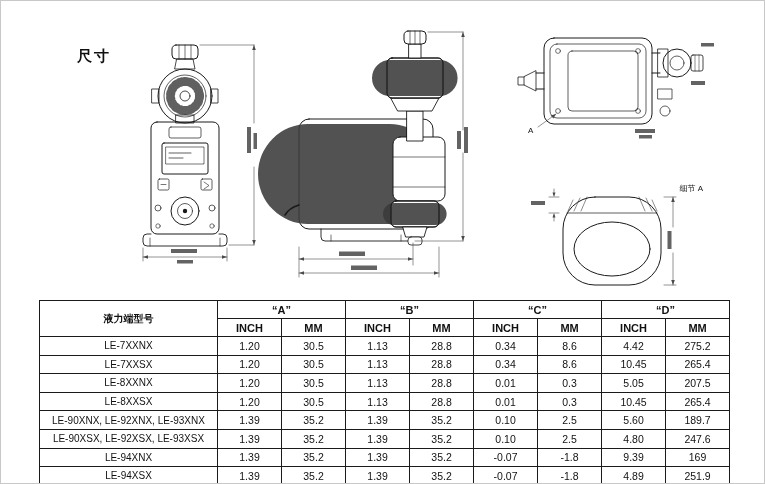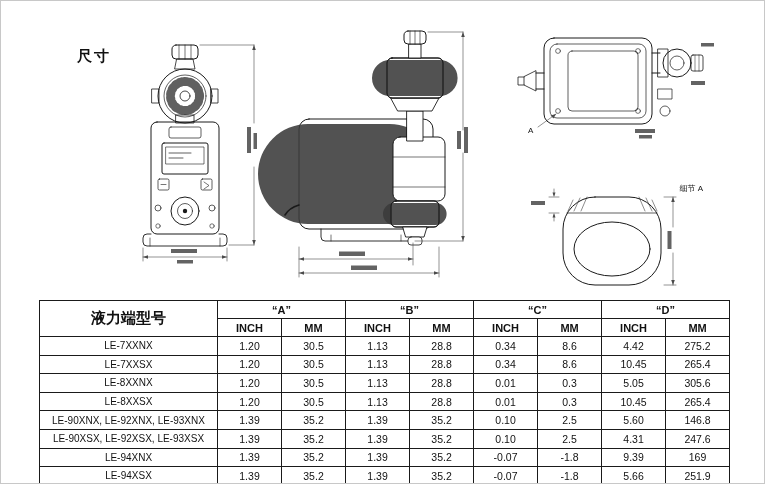--- a/index.html
+++ b/index.html
@@ -30,21 +30,21 @@
   #dim-table th,#dim-table td{
     border:1px solid #1a1a1a;
     padding:0 2px;
     vertical-align:middle;
     white-space:nowrap;
     overflow:hidden;
   }
   #dim-table th{font-size:11px;font-weight:bold;height:17px;}
   #dim-table td{height:17.6px;font-size:10.5px;}
   #dim-table td.model{font-size:10px;}
-  #dim-table th.model-h{font-size:15px;}
+  #dim-table th.model-h{font-size:10px;}
 </style>
 </head>
 <body>
 
 <div id="page">
 
   <div id="page-title">尺寸</div>
 
   <svg id="drawings-svg" width="765" height="296" viewBox="0 0 765 296">
     <g stroke="#1a1a1a" fill="none" stroke-width="1" stroke-linecap="round" stroke-linejoin="round">
@@ -249,21 +249,21 @@
       </tr>
       <tr>
         <td class="model">LE-8XXNX</td>
         <td>1.20</td>
         <td>30.5</td>
         <td>1.13</td>
         <td>28.8</td>
         <td>0.01</td>
         <td>0.3</td>
         <td>5.05</td>
-        <td>305.6</td>
+        <td>207.5</td>
       </tr>
       <tr>
         <td class="model">LE-8XXSX</td>
         <td>1.20</td>
         <td>30.5</td>
         <td>1.13</td>
         <td>28.8</td>
         <td>0.01</td>
         <td>0.3</td>
         <td>10.45</td>
@@ -271,31 +271,31 @@
       </tr>
       <tr>
         <td class="model">LE-90XNX, LE-92XNX, LE-93XNX</td>
         <td>1.39</td>
         <td>35.2</td>
         <td>1.39</td>
         <td>35.2</td>
         <td>0.10</td>
         <td>2.5</td>
         <td>5.60</td>
-        <td>146.8</td>
+        <td>189.7</td>
       </tr>
       <tr>
         <td class="model">LE-90XSX, LE-92XSX, LE-93XSX</td>
         <td>1.39</td>
         <td>35.2</td>
         <td>1.39</td>
         <td>35.2</td>
         <td>0.10</td>
         <td>2.5</td>
-        <td>4.31</td>
+        <td>4.80</td>
         <td>247.6</td>
       </tr>
       <tr>
         <td class="model">LE-94XNX</td>
         <td>1.39</td>
         <td>35.2</td>
         <td>1.39</td>
         <td>35.2</td>
         <td>-0.07</td>
         <td>-1.8</td>
@@ -303,19 +303,19 @@
         <td>169</td>
       </tr>
       <tr>
         <td class="model">LE-94XSX</td>
         <td>1.39</td>
         <td>35.2</td>
         <td>1.39</td>
         <td>35.2</td>
         <td>-0.07</td>
         <td>-1.8</td>
-        <td>5.66</td>
+        <td>4.89</td>
         <td>251.9</td>
       </tr>
     </tbody>
   </table>
 
 </div>
 
 </body></html>

